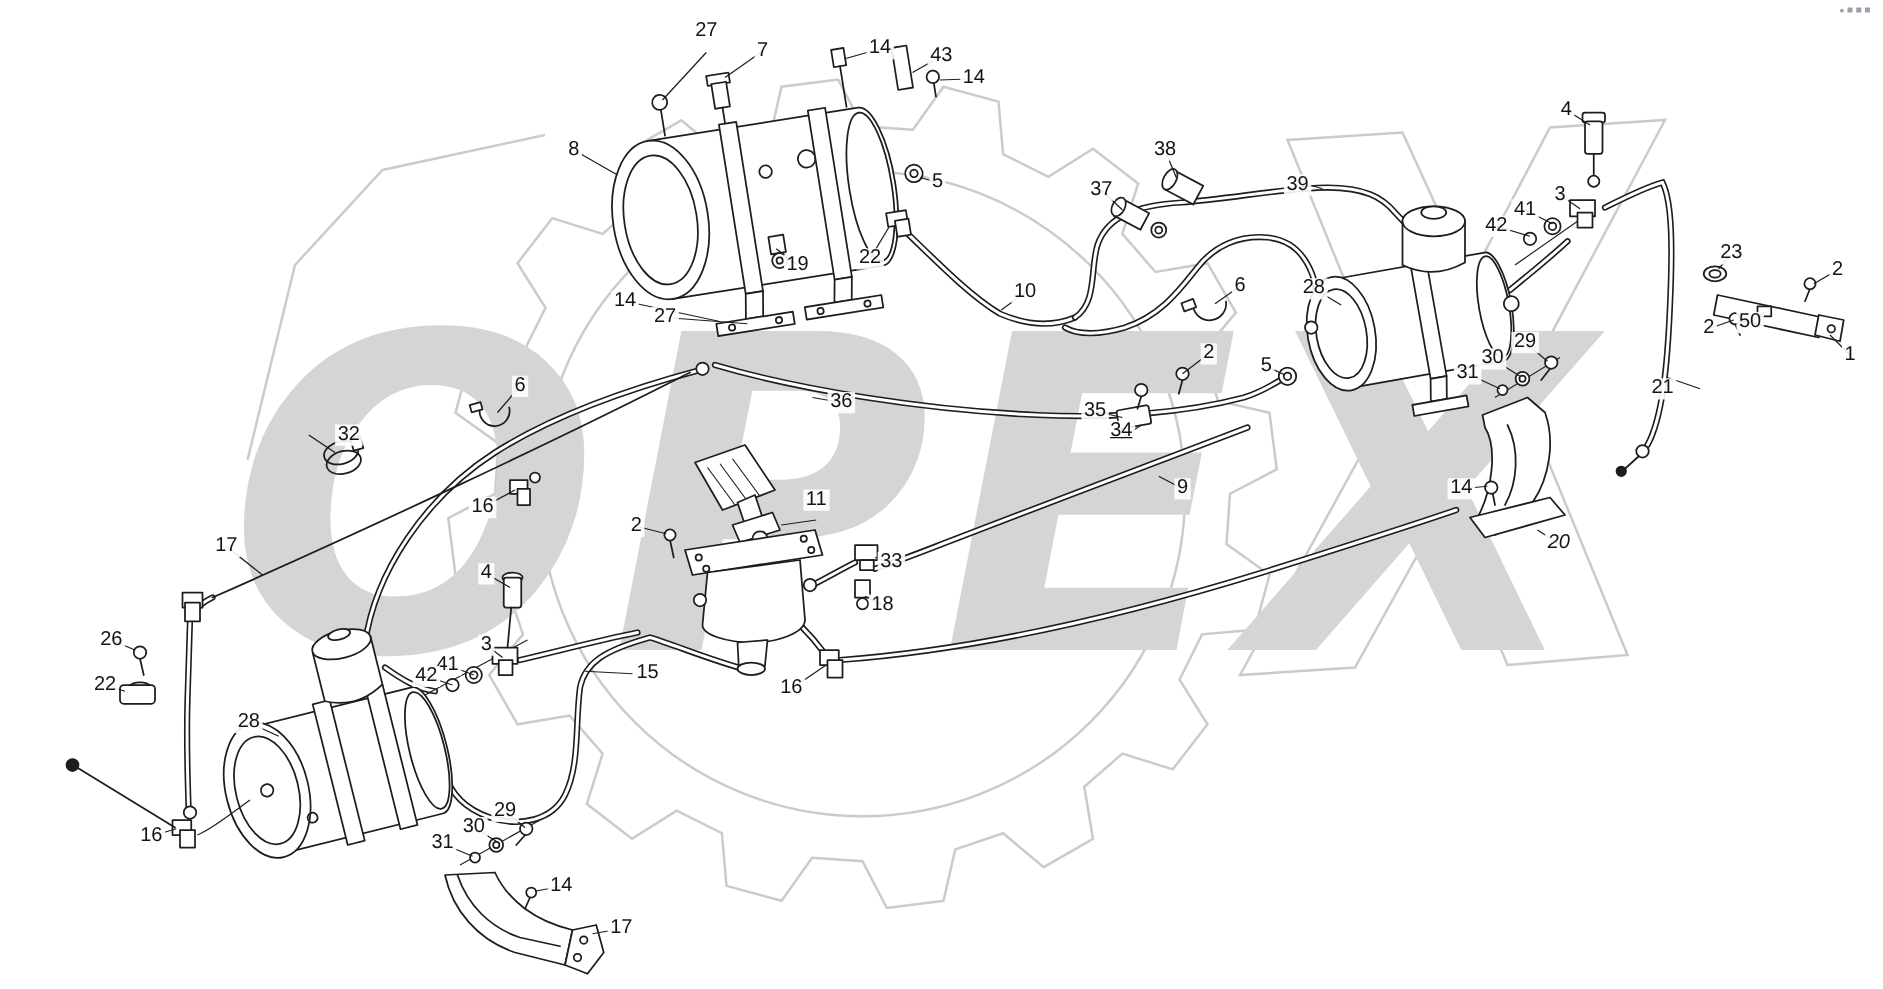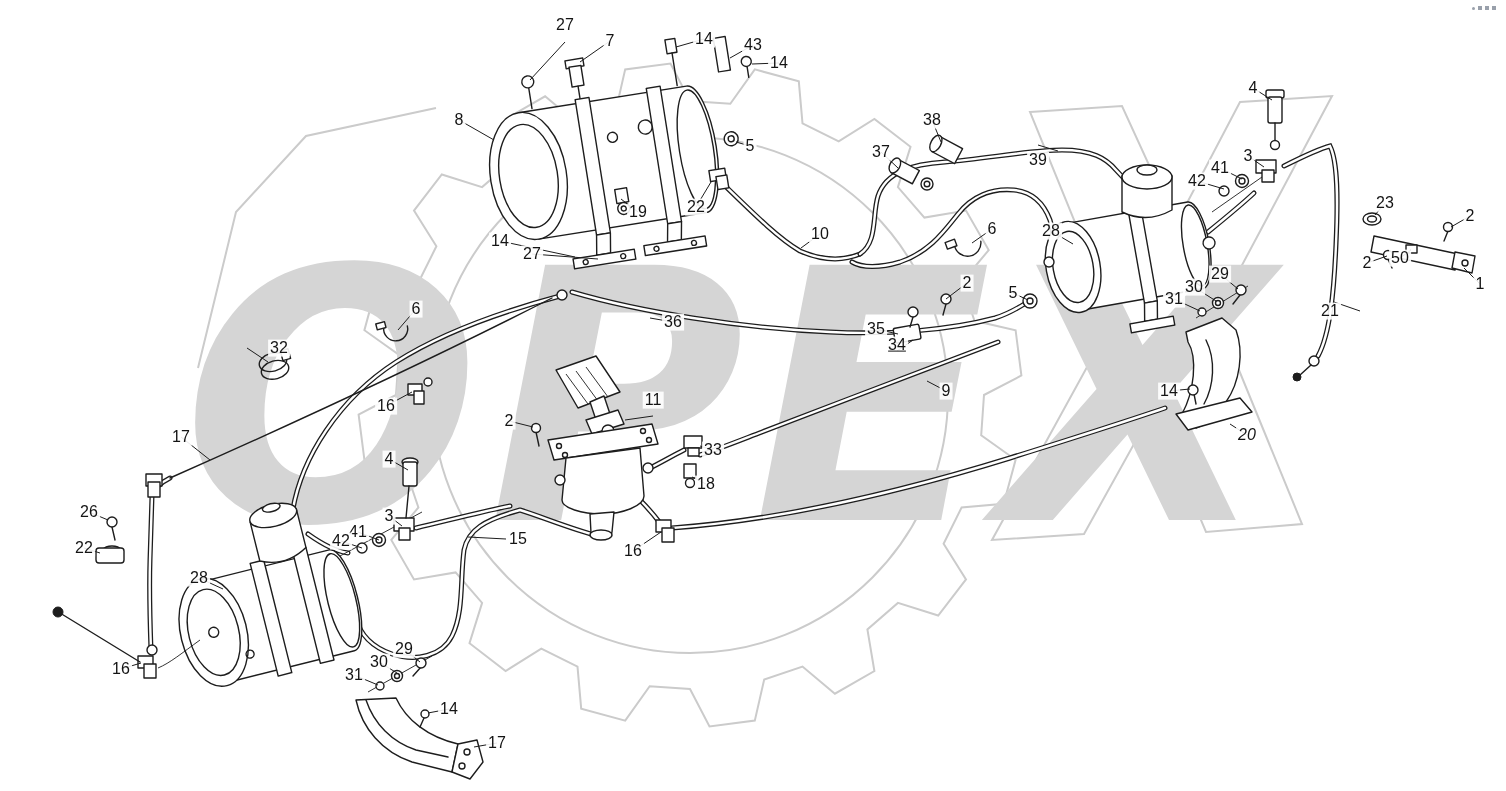--- a/index.html
+++ b/index.html
@@ -405,21 +405,21 @@
       <div class="callout" style="left: 779px; top: 63px;">14</div>
       <div class="callout" style="left: 459px; top: 120px;">8</div>
       <div class="callout" style="left: 750px; top: 146px;">5</div>
       <div class="callout" style="left: 638px; top: 212px;">19</div>
       <div class="callout" style="left: 696px; top: 207px;">22</div>
       <div class="callout" style="left: 500px; top: 241px;">14</div>
       <div class="callout" style="left: 532px; top: 254px;">27</div>
       <div class="callout" style="left: 820px; top: 234px;">10</div>
       <div class="callout" style="left: 881px; top: 152px;">37</div>
       <div class="callout" style="left: 932px; top: 120px;">38</div>
-      <div class="callout" style="left: 1038px; top: 160px;">39</div>
+      <div class="callout" style="left: 1038px; top: 148px;">39</div>
       <div class="callout" style="left: 1253px; top: 88px;">4</div>
       <div class="callout" style="left: 1248px; top: 156px;">3</div>
       <div class="callout" style="left: 1220px; top: 168px;">41</div>
       <div class="callout" style="left: 1197px; top: 181px;">42</div>
       <div class="callout" style="left: 1051px; top: 231px;">28</div>
       <div class="callout" style="left: 1385px; top: 203px;">23</div>
       <div class="callout" style="left: 1470px; top: 216px;">2</div>
       <div class="callout" style="left: 1367px; top: 263px;">2</div>
       <div class="callout" style="left: 1400px; top: 258px;">50</div>
       <div class="callout" style="left: 1480px; top: 284px;">1</div>

